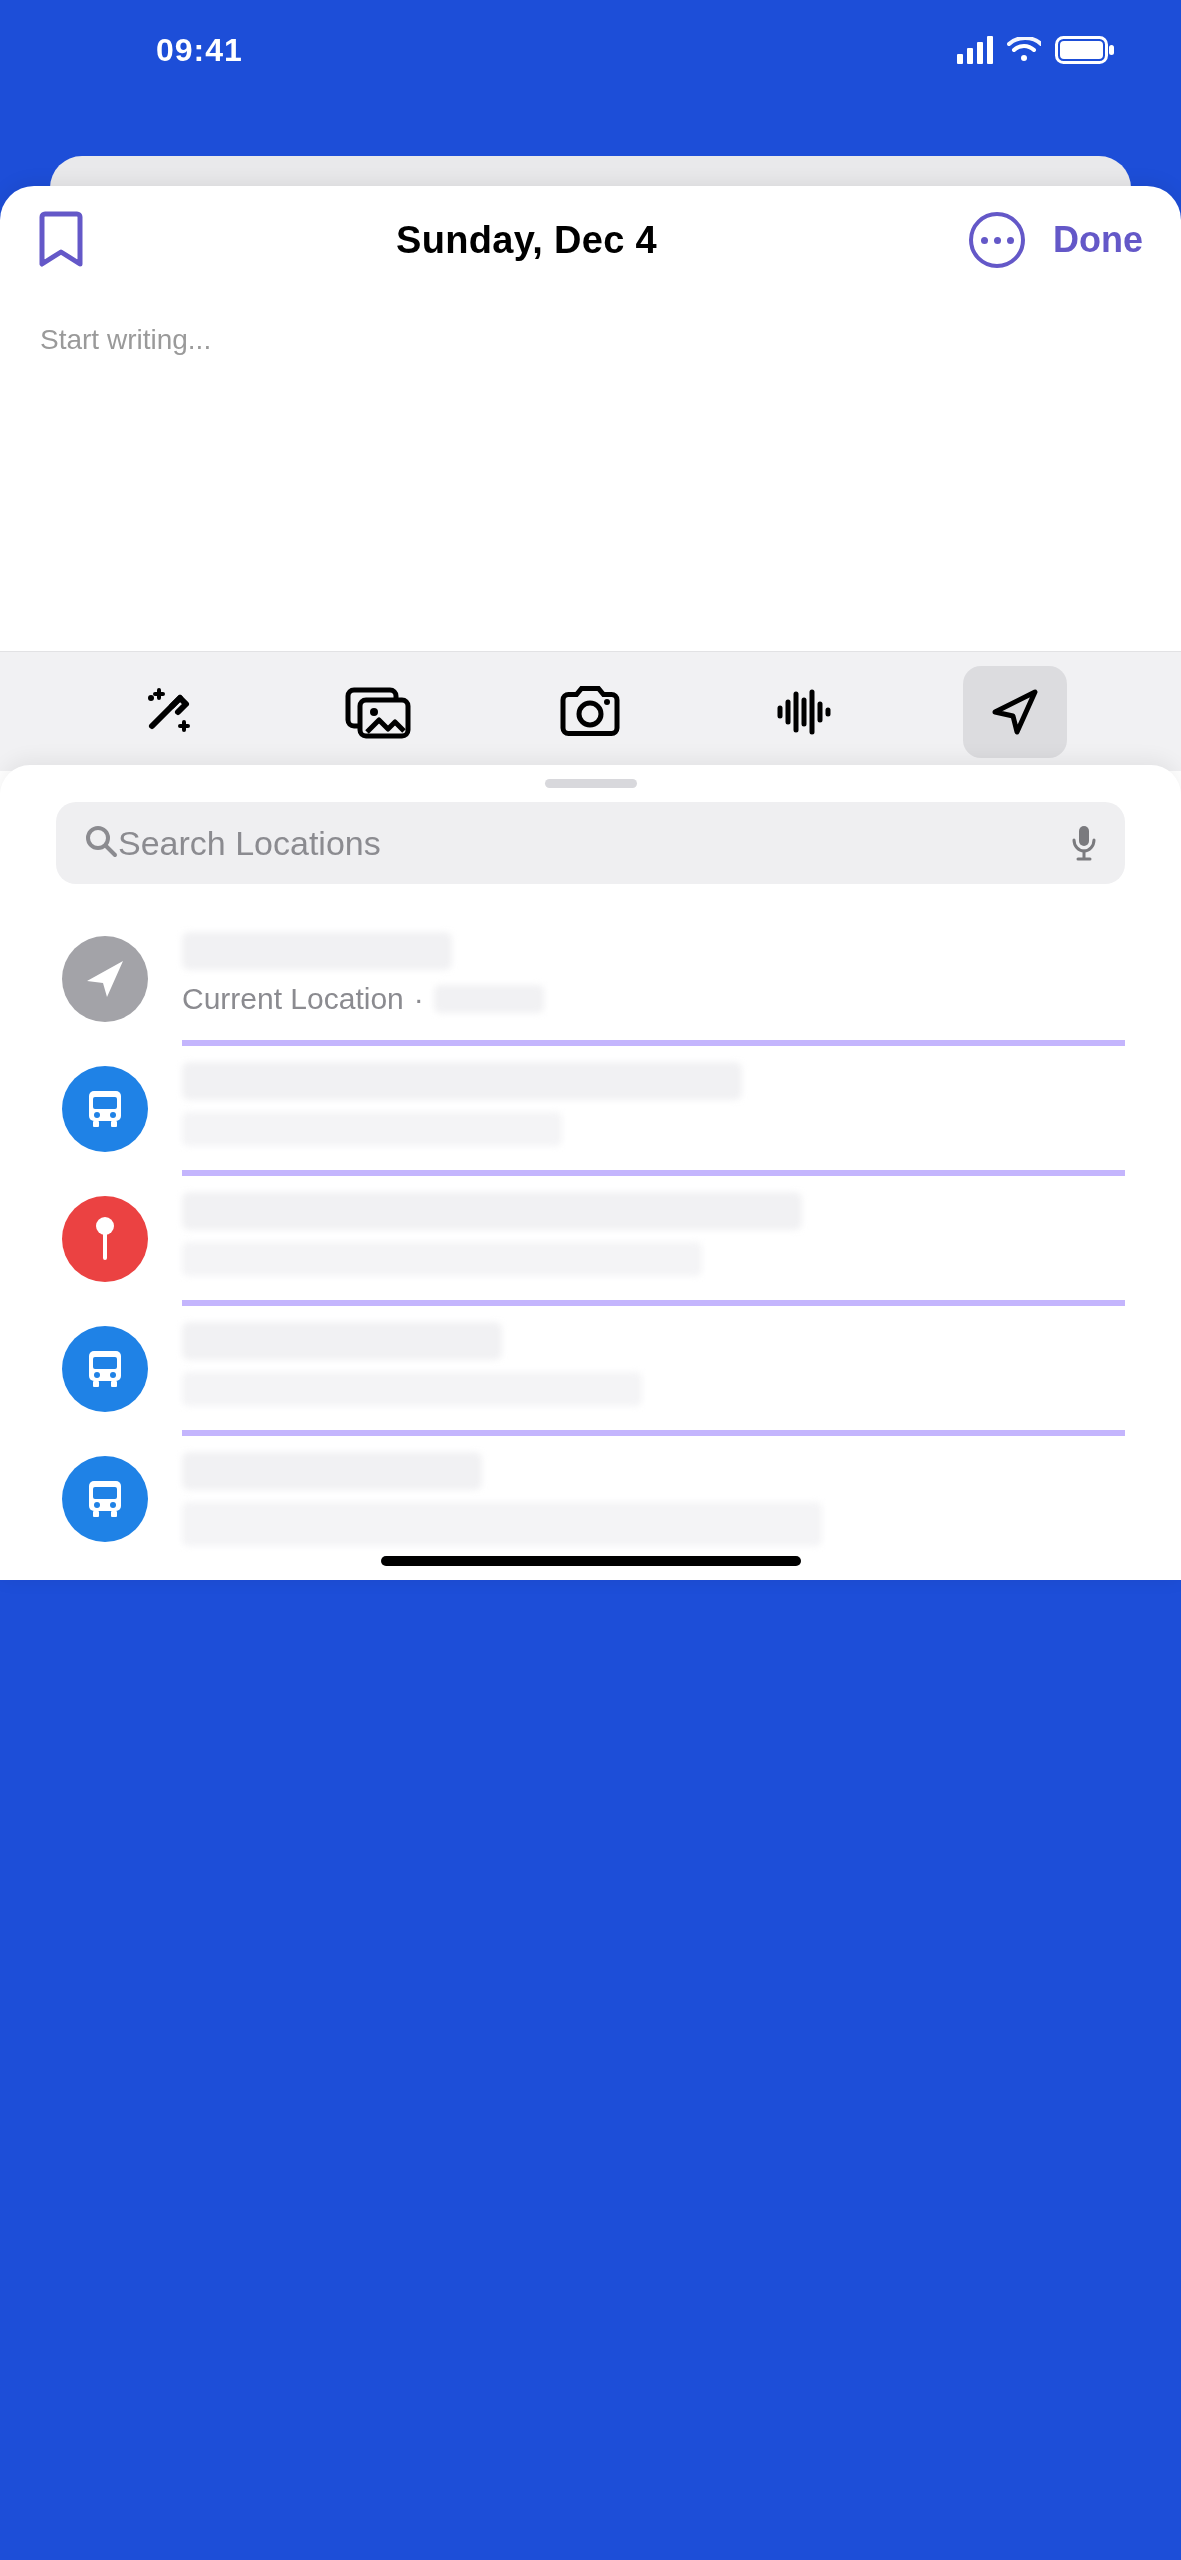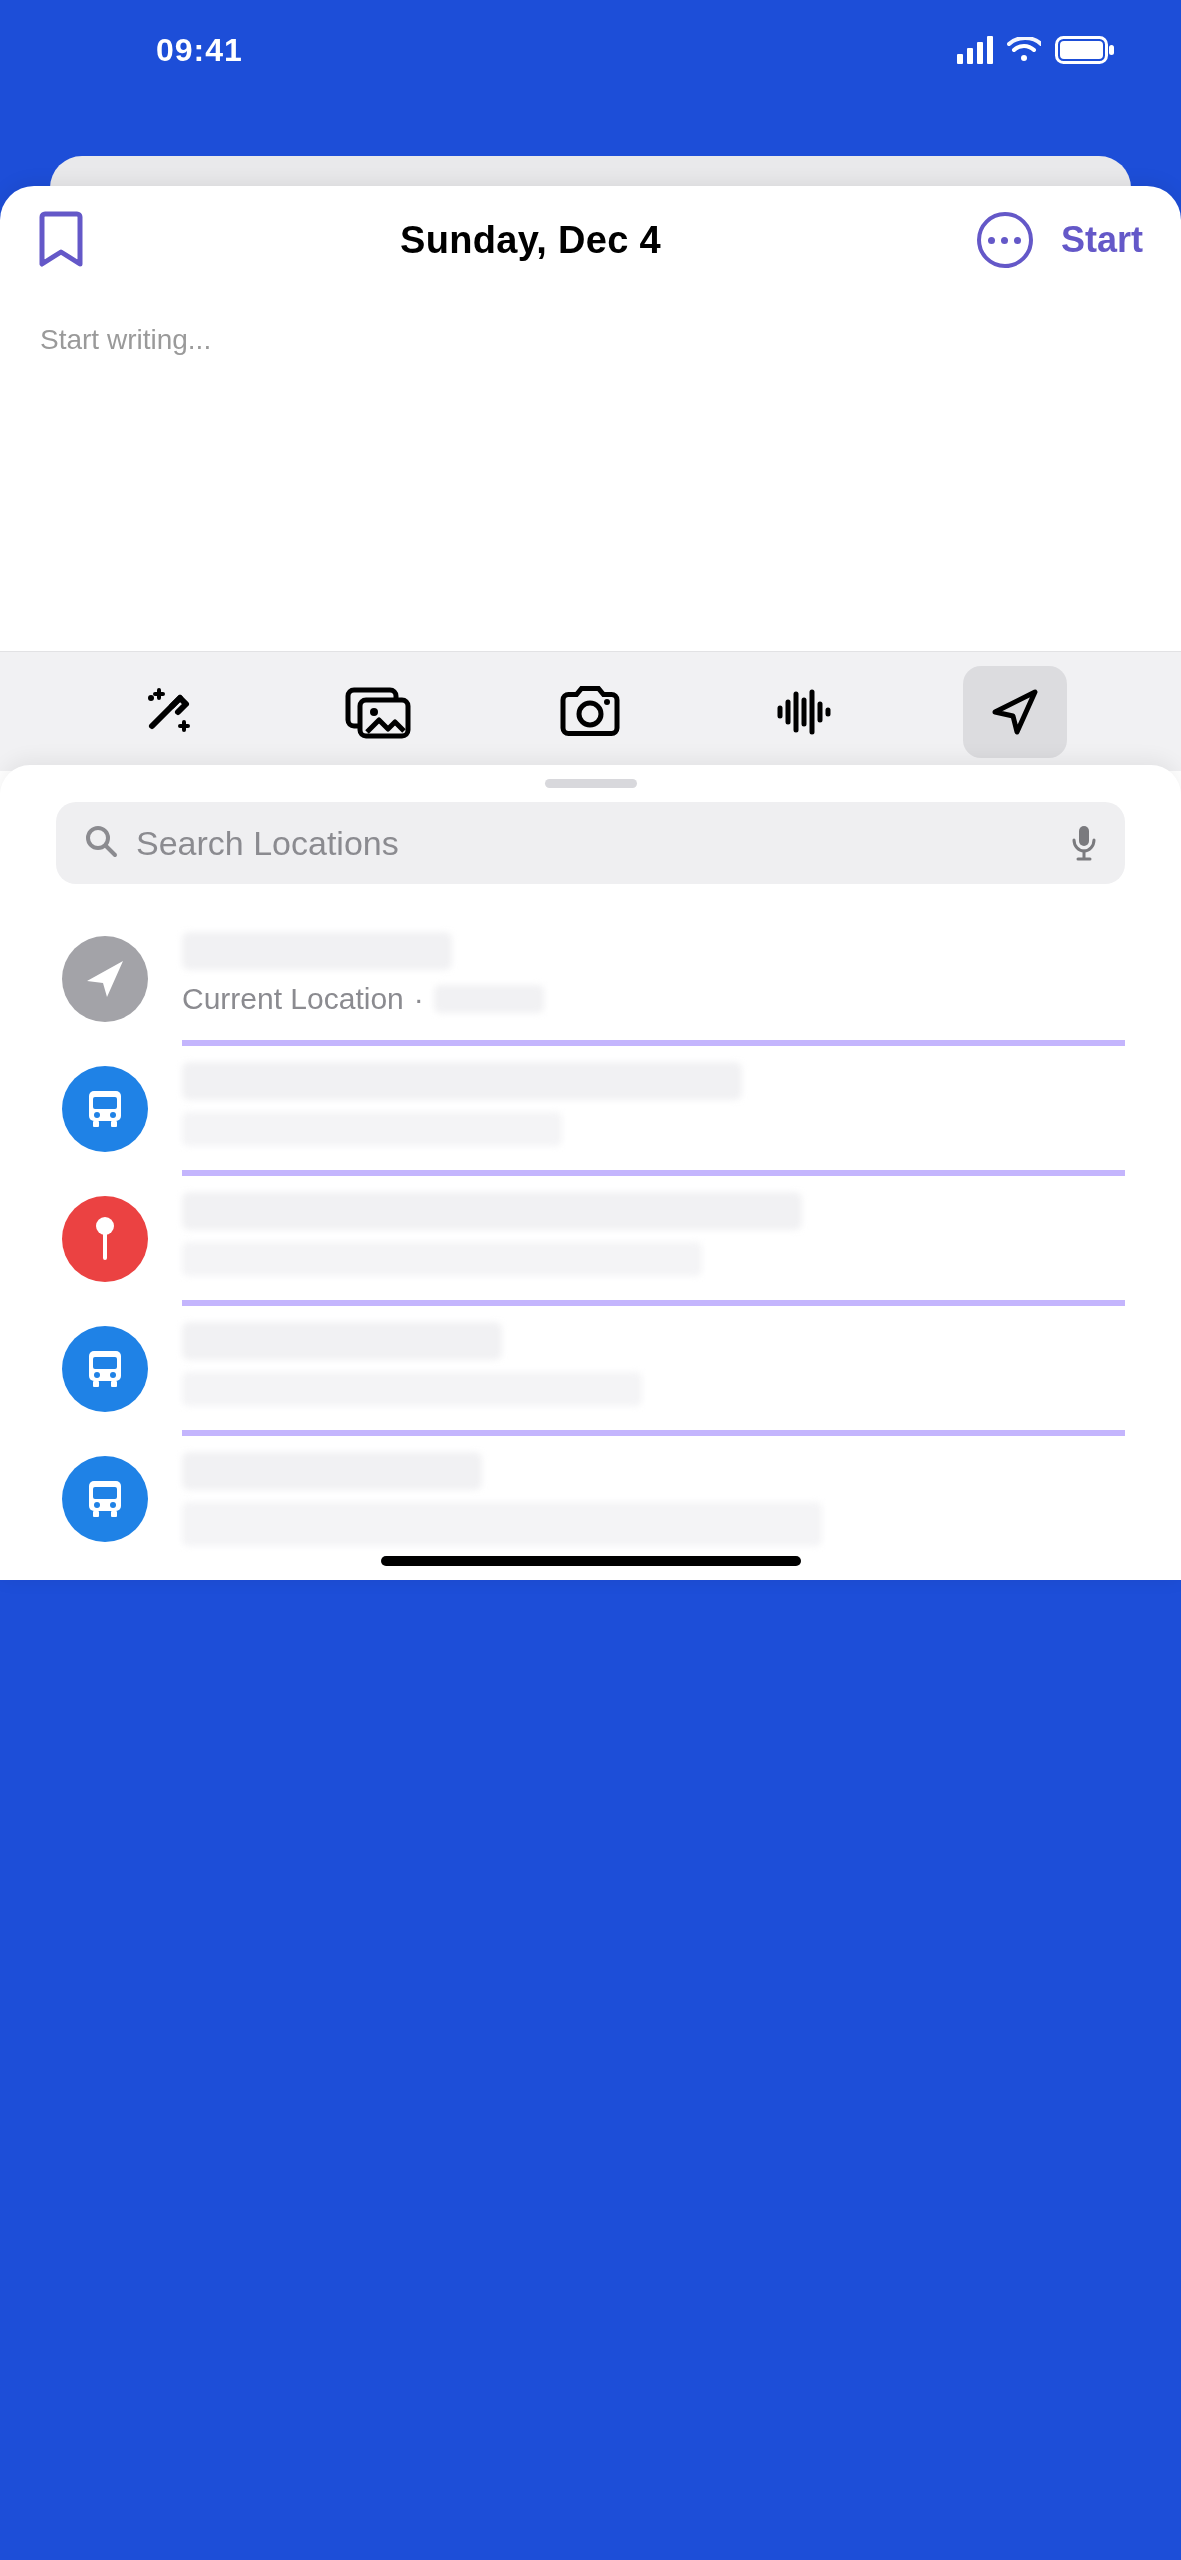--- a/index.html
+++ b/index.html
@@ -35,21 +35,21 @@
   
   .toolbar { height:120px; background:#f1f1f3; border-top:1px solid #e2e2e4; display:flex; align-items:center; justify-content:space-around; padding: 0 60px; }
   .toolbar .tb { width:104px; height:92px; border-radius:18px; display:flex; align-items:center; justify-content:center; }
   .toolbar .tb.active { background:#dcdcdf; }
   .toolbar svg { display:block; }
 
   
   .panel { background:#fff; border-radius:30px 30px 0 0; box-shadow: 0 -6px 20px rgba(0,0,0,.06); margin-top:-6px; padding-bottom: 10px; position:relative; }
   .grab  { width:92px; height:9px; background:#d8d8dc; border-radius:5px; margin: 14px auto 12px; }
 
-  .search { margin: 14px 56px 34px; background:#efeff1; border-radius:20px; height:82px; display:flex; align-items:center; padding:0 28px; gap:18px; color:#8b8b90; }
+  .search { margin: 14px 56px 34px; background:#efeff1; border-radius:20px; height:82px; display:flex; align-items:center; padding:0 28px; color:#8b8b90; }
   .search svg { flex:0 0 auto; }
   .search .ph { flex:1; font-size:34px; color:#8b8b90; }
   .mic svg{display:block;}
 
   .rows { }
   .row  { display:flex; align-items:flex-start; padding: 10px 56px 0 62px; min-height:130px; }
   .row .icon { width:86px; height:86px; border-radius:50%; flex:0 0 86px; display:flex; align-items:center; justify-content:center; margin-right:34px; margin-top:8px;}
   .ic-gray  { background:#a3a3a8; }
   .ic-blue  { background:#1f82e6; }
   .ic-red   { background:#eb4242; }
@@ -107,21 +107,21 @@
           <svg width="46" height="60" viewBox="0 0 46 60" fill="none">
               <path d="M7 4h32a3 3 0 0 1 3 3v47l-19-12L4 54V7a3 3 0 0 1 3-3Z" stroke="#6458c8" stroke-width="5" stroke-linejoin="round"></path>
             </svg>
         </div>
         <div class="title">Sunday, Dec 4</div>
         <div class="more">
             <span></span>
             <span></span>
             <span></span>
           </div>
-        <div class="done">Start</div>
+        <div class="done">Done</div>
       </div>
 
       <div class="editor">Start writing...</div>
 
       <div class="toolbar">
         <div class="tb">
           <svg width="56" height="56" viewBox="0 0 56 56" fill="none">
               <path d="M14 42 42 14" stroke="#000" stroke-width="6" stroke-linecap="round"></path>
               <path d="M34 22 42 14l6 6-8 8" stroke="#000" stroke-width="6" stroke-linecap="round" stroke-linejoin="round"></path>
               <circle cx="13" cy="14" r="3" fill="#000"></circle>

